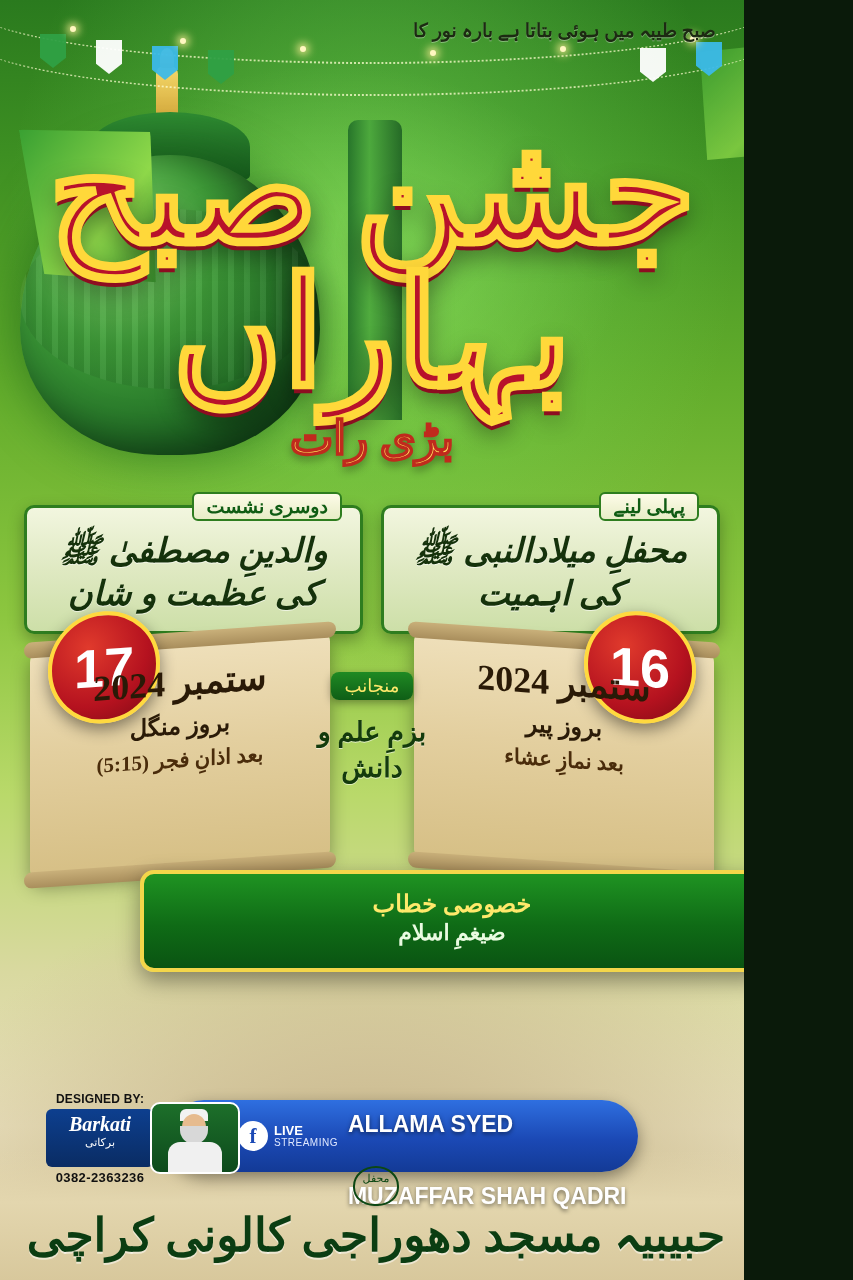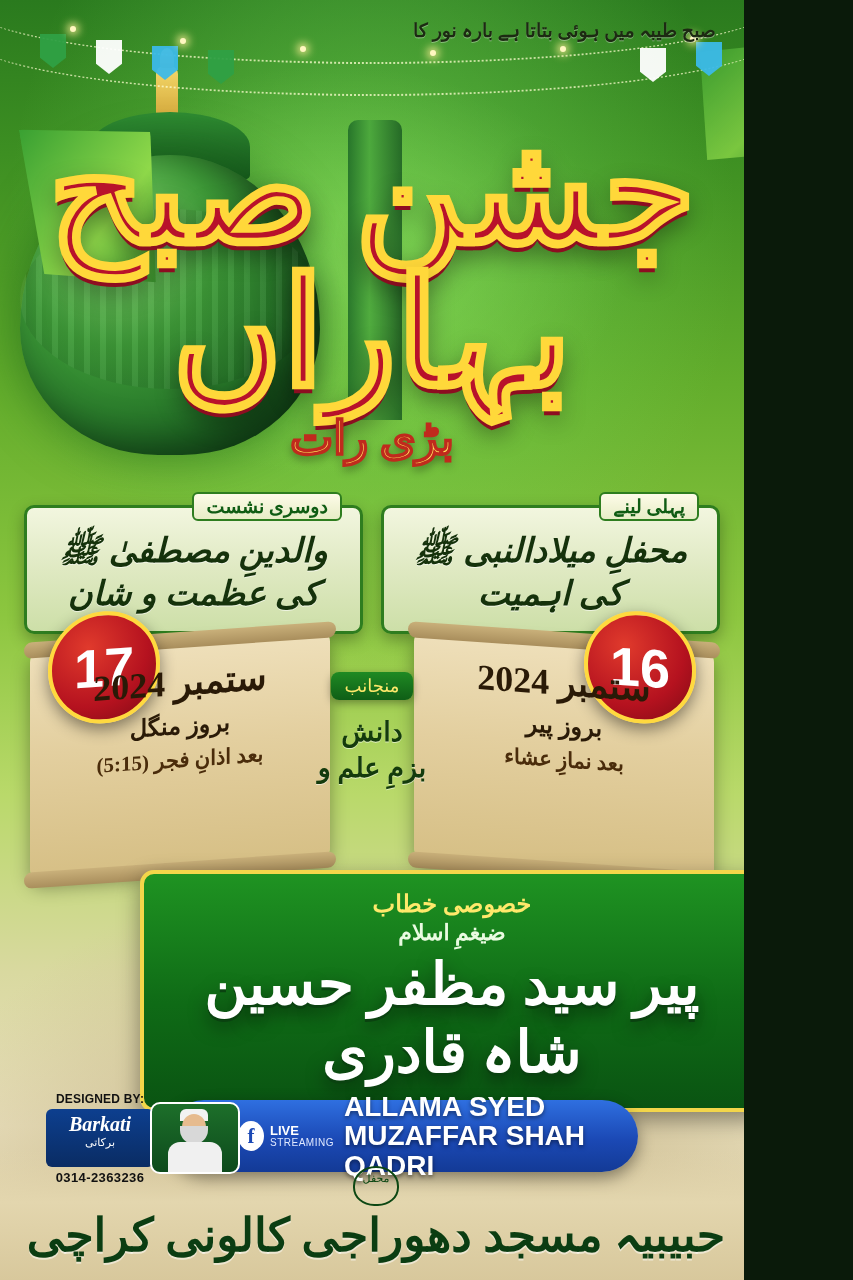--- a/index.html
+++ b/index.html
@@ -482,23 +482,24 @@
   }
   .livetxt .stream {
     color: #dfe8ff;
     font-size: 10px;
     letter-spacing: .5px;
     line-height: 1.2;
   }
   .speaker-en {
     color: #fff;
     font-weight: bold;
-    font-size: 28px;
+    font-size: 23px;
     line-height: 1.05;
     text-shadow: 0 2px 4px rgba(0,0,0,.5);
+    margin-top: 48px;
   }
 
   
   .venue {
     position: absolute;
     left: 8px; right: 0;
     bottom: 18px;
     text-align: center;
     direction: rtl;
   }
@@ -599,38 +600,37 @@
         <div class="big-date">ستمبر 2024</div>
         <div class="small-date">بروز منگل</div>
         <div class="time">بعد اذانِ فجر (5:15)</div>
       </div>
     </div>
   </div>
 
   <div class="middle-note">
     <div class="ribbon">منجانب</div>
     <div class="lines">
+      <div>بزمِ علم و</div>
       <div>دانش</div>
-      <div>بزمِ علم و</div>
     </div>
   </div>
 
   <div class="speaker">
     <div class="khitab">خصوصی خطاب</div>
     <div class="zeegham">ضیغمِ اسلام</div>
-    <div class="name">پیر سید مظفر حسین شاہ قادری</div>
   </div>
 
   <div class="designer">
     <div class="lbl">DESIGNED BY:</div>
     <div class="box">
       <div class="brand">Barkati</div>
       <div class="brand-ur">برکاتی</div>
     </div>
-    <div class="phone">0314-2363236</div>
+    <div class="phone">0382-2363236</div>
   </div>
 
   <div class="livebar">
     <div class="presenter">
       <div class="cap"></div>
       <div class="head"></div>
       <div class="beard"></div>
       <div class="body"></div>
     </div>
     <div class="fb">f</div>

